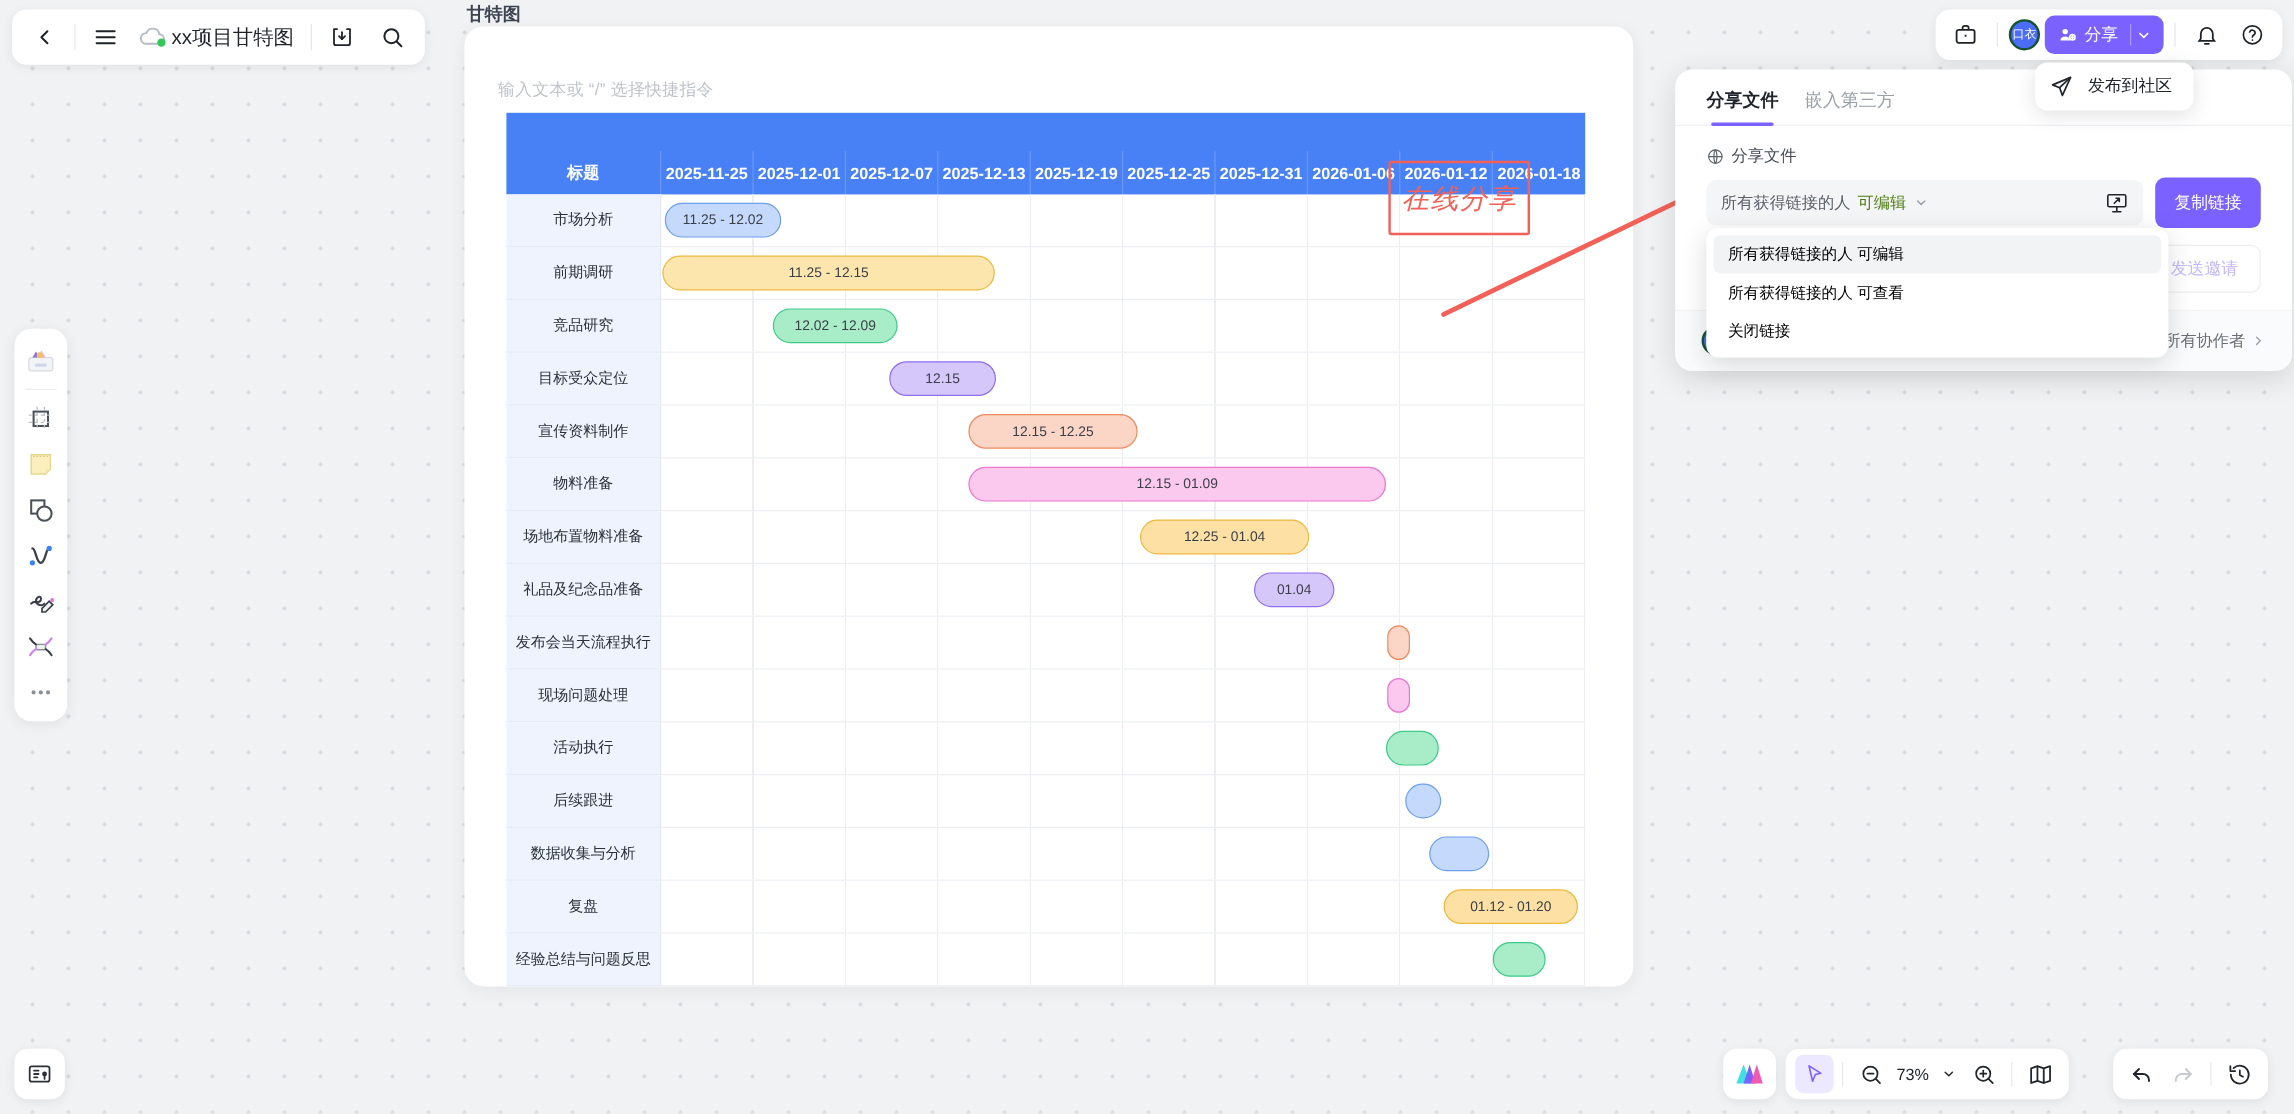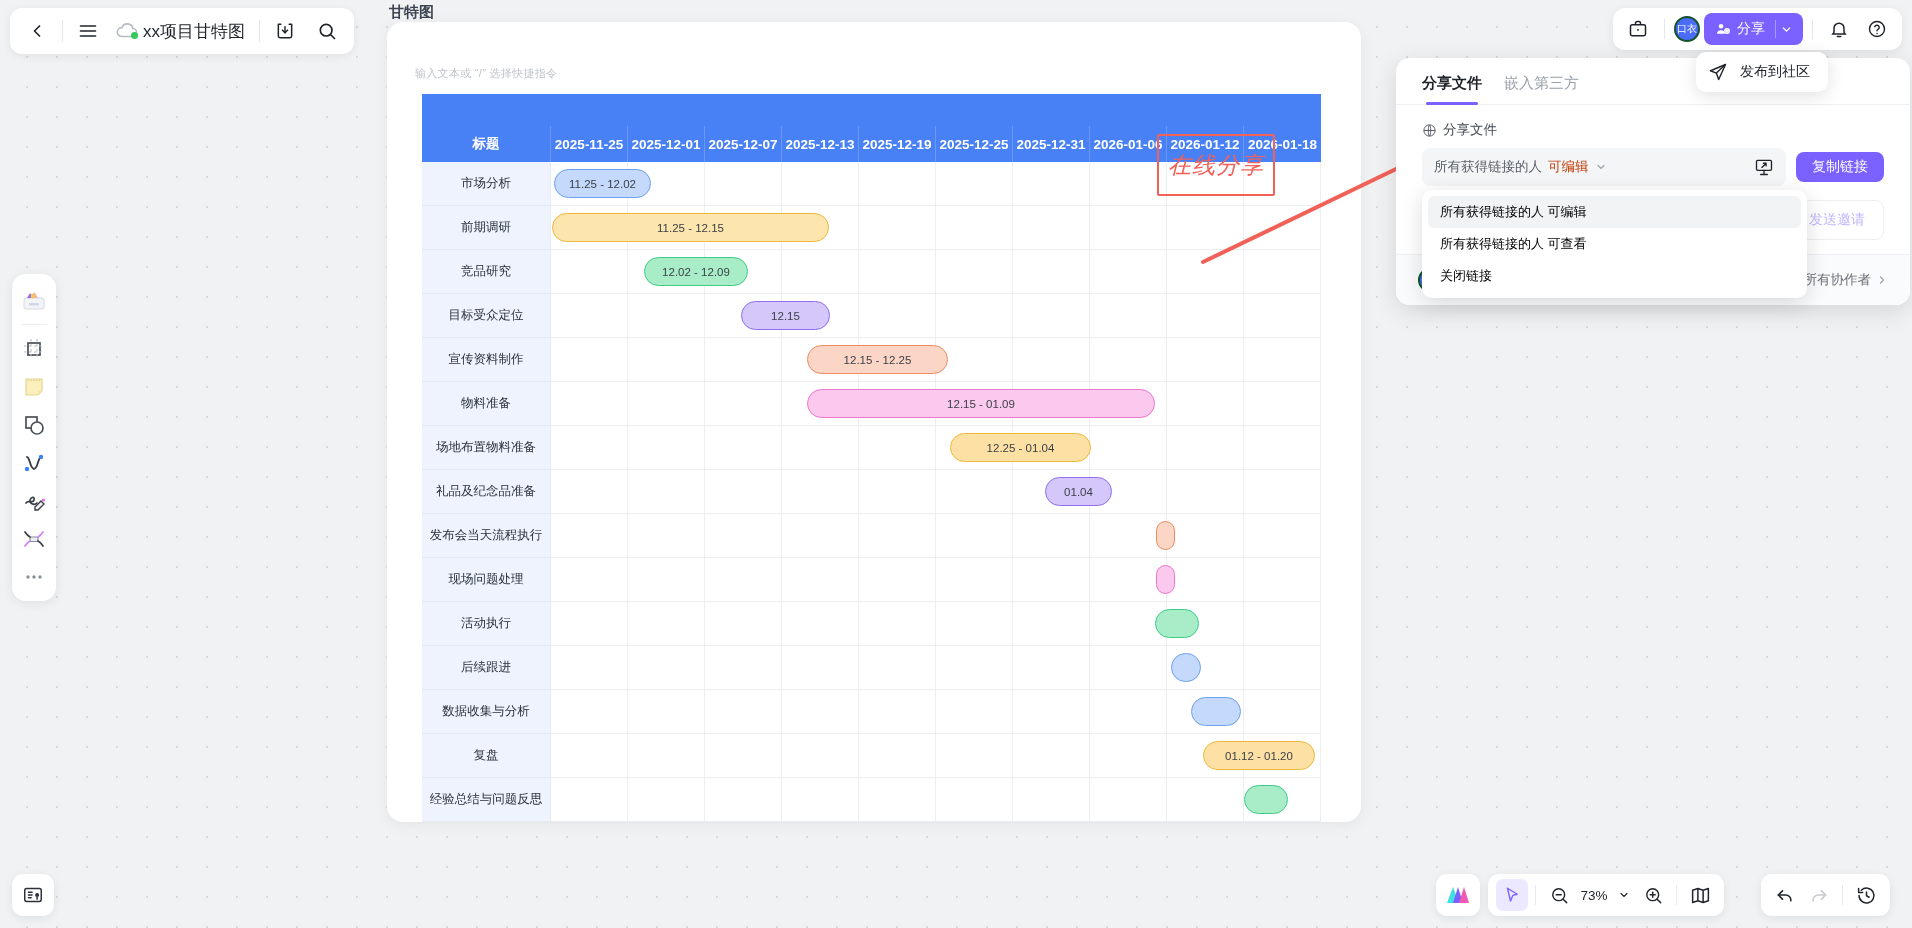--- a/index.html
+++ b/index.html
@@ -49,21 +49,21 @@
   
   .doc-card {
     position: absolute; left: 387px; top: 22px;
     width: 974px; height: 800px;
     background: #fff; border-radius: 16px;
     box-shadow: 0 3px 16px rgba(0,0,0,.06);
     overflow: hidden;
   }
   .doc-placeholder {
     position: absolute; left: 28px; top: 44px;
-    font-size: 11px; color: #bfc3c9; letter-spacing: .3px;
+    font-size: 14px; color: #bfc3c9; letter-spacing: .3px;
   }
 
   
   .gantt { position: absolute; left: 35px; top: 72px; }
   .gt-header { display: flex; background: #4880f5; }
   .gt-header .cell {
     color: #fff; font-size: 13.5px; font-weight: 700;
     display: flex; align-items: center; justify-content: center;
     height: 36px; border-right: 1px solid #6b98f7; margin-top: 32px;
   }
@@ -154,23 +154,23 @@
     background: #7b61ff; border-radius: 2px;
   }
   .sp-body { padding: 16px 26px 14px; }
   .sp-section { display: flex; align-items: center; gap: 6px; font-size: 13.5px; color: #454b54; margin-bottom: 9px; }
   .sp-row { display: flex; gap: 10px; align-items: center; position: relative; }
   .sp-select {
     flex: 1; height: 38px; background: #f4f5f7; border-radius: 8px;
     display: flex; align-items: center; padding: 0 12px; gap: 6px; cursor: pointer;
     font-size: 13.5px; color: #5a6069;
   }
-  .sp-select b { color: #c2410c; font-weight: 400; }
+  .sp-select b { color: #4d7c0f; font-weight: 400; }
   .sp-copy {
-    background: #7b61ff; color: #fff; height: 30px; border-radius: 8px;
+    background: #7b61ff; color: #fff; height: 42px; border-radius: 8px;
     display: flex; align-items: center; padding: 0 16px; font-size: 14px; cursor: pointer; white-space: nowrap;
   }
   .sp-dropdown {
     position: absolute; left: 0; top: 42px; width: 385px;
     background: #fff; border-radius: 10px; box-shadow: 0 5px 22px rgba(0,0,0,.14);
     padding: 6px; z-index: 25;
   }
   .sp-opt { height: 32px; border-radius: 6px; display: flex; align-items: center; padding: 0 12px;
     font-size: 13px; color: #000000; cursor: pointer; }
   .sp-opt.sel { background: #f2f3f5; }

